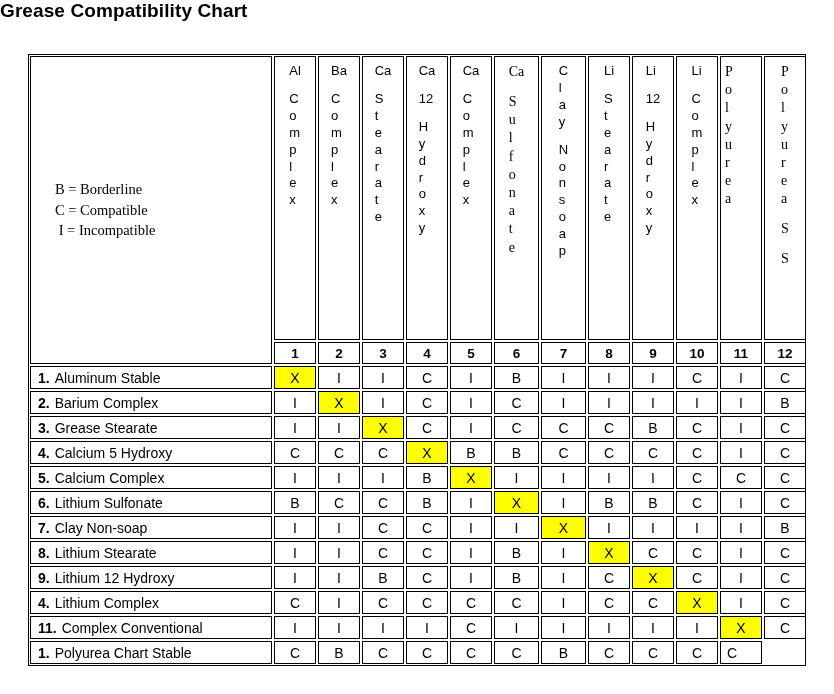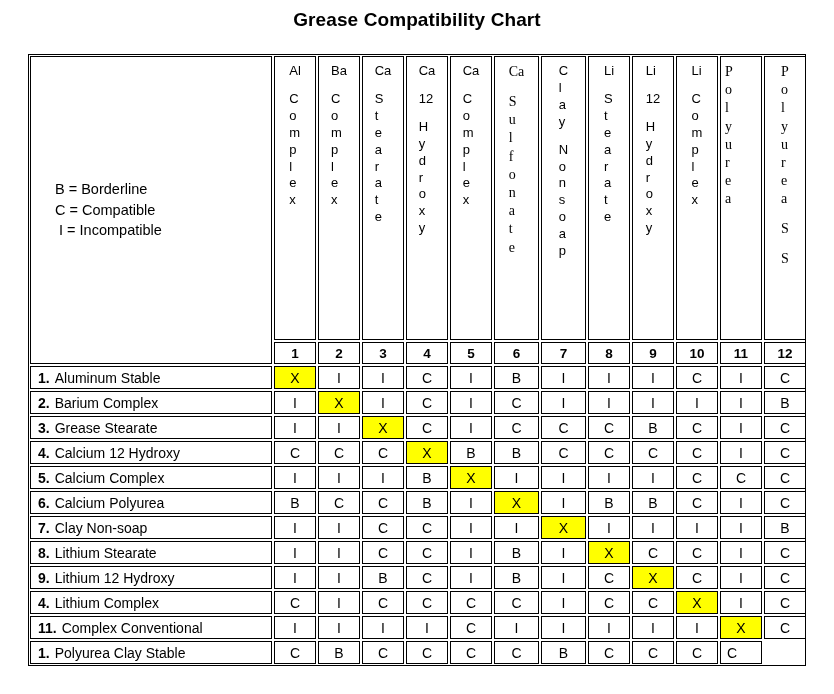--- a/index.html
+++ b/index.html
@@ -9,25 +9,24 @@
   }
   body {
     width: 834px;
     height: 694px;
     font-family: "Liberation Sans", sans-serif;
     color: #000000;
     overflow: hidden;
   }
 
   #page-title {
-    text-align: center;
+    text-align: left;
     font-size: 19px;
     font-weight: bold;
     letter-spacing: 0.1px;
-    padding-top: 9px;
     font-family: "Liberation Sans", sans-serif;
   }
 
   
   .chart-frame {
     position: absolute;
     left: 28px;
     top: 54px;
     width: 778px;
     height: 612px;
@@ -61,21 +60,21 @@
 
   
   .legend-cell .cellbox {
     display: flex;
     align-items: center;
     padding-left: 24px;
   }
   .legend-lines {
     font-size: 14.5px;
     line-height: 1.42;
-    font-family: Liberation Sans, sans-serif;
+    font-family: Liberation Serif, serif;
     white-space: pre;
   }
 
   
   .vhead .cellbox {
     display: flex;
     flex-direction: column;
     align-items: center;
     padding-top: 6px;
   }
@@ -519,21 +518,21 @@
             <div class="cellbox">I</div>
           </td>
           <td class="datacell">
             <div class="cellbox">C</div>
           </td>
         </tr>
         <tr class="datarow">
           <td class="rowlabel">
             <div class="cellbox">
               <span class="num">4.</span>
-              <span>Calcium 12 Hydroxy</span>
+              <span>Calcium 5 Hydroxy</span>
             </div>
           </td>
           <td class="datacell">
             <div class="cellbox">C</div>
           </td>
           <td class="datacell">
             <div class="cellbox">C</div>
           </td>
           <td class="datacell">
             <div class="cellbox">C</div>
@@ -607,21 +606,21 @@
             <div class="cellbox">C</div>
           </td>
           <td class="datacell">
             <div class="cellbox">C</div>
           </td>
         </tr>
         <tr class="datarow">
           <td class="rowlabel">
             <div class="cellbox">
               <span class="num">6.</span>
-              <span>Calcium Polyurea</span>
+              <span>Lithium Sulfonate</span>
             </div>
           </td>
           <td class="datacell">
             <div class="cellbox">B</div>
           </td>
           <td class="datacell">
             <div class="cellbox">C</div>
           </td>
           <td class="datacell">
             <div class="cellbox">C</div>
@@ -871,21 +870,21 @@
             <div class="cellbox hl">X</div>
           </td>
           <td class="datacell">
             <div class="cellbox">C</div>
           </td>
         </tr>
         <tr class="datarow">
           <td class="rowlabel">
             <div class="cellbox">
               <span class="num">1.</span>
-              <span>Polyurea Clay Stable</span>
+              <span>Polyurea Chart Stable</span>
             </div>
           </td>
           <td class="datacell">
             <div class="cellbox">C</div>
           </td>
           <td class="datacell">
             <div class="cellbox">B</div>
           </td>
           <td class="datacell">
             <div class="cellbox">C</div>

